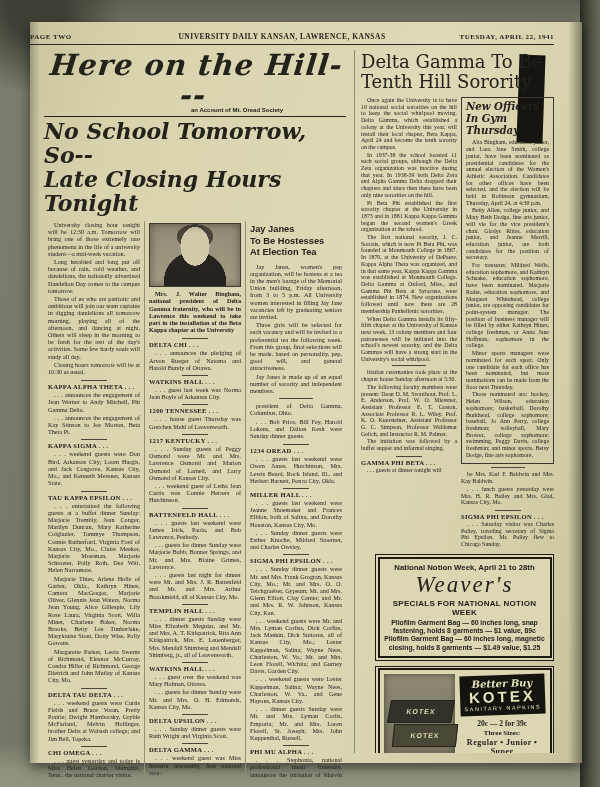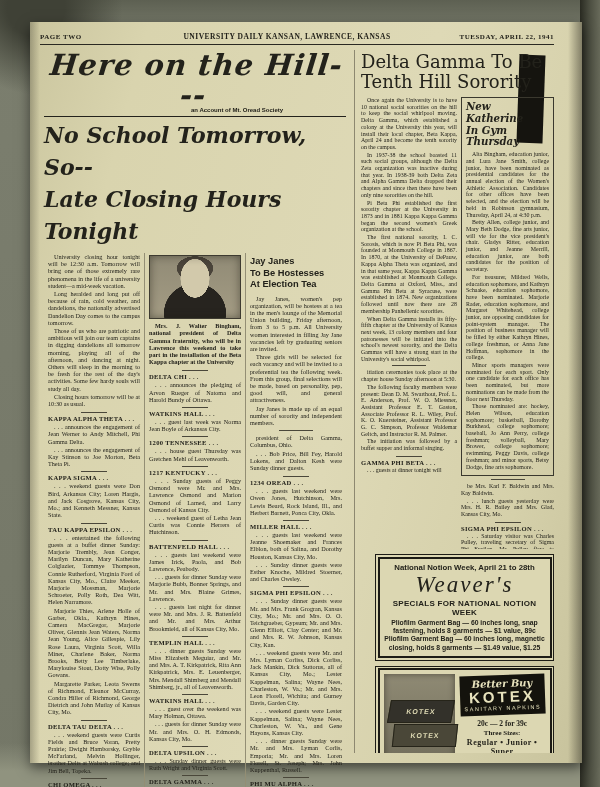--- a/index.html
+++ b/index.html
@@ -16,38 +16,38 @@
   .page{
     position:absolute;left:30px;top:22px;width:552px;height:741px;
     background:linear-gradient(105deg,#cbc69f 0%,#d9d4ae 16%,#ded9b6 55%,#d5d0aa 82%,#c7c29c 100%);
     box-shadow:0 5px 12px rgba(0,0,0,.5);
   }
   .page::before{content:"";position:absolute;left:0;top:0;bottom:0;width:10px;
     background:linear-gradient(90deg,rgba(86,84,66,.4),rgba(86,84,66,0));}
   .page::after{content:"";position:absolute;right:0;top:0;bottom:0;width:14px;
     background:linear-gradient(90deg,rgba(60,58,45,0),rgba(60,58,45,.55));}
   .black-flag{position:absolute;left:488px;top:33px;width:26px;height:88px;background:#15140f;transform:rotate(2deg);}
-  .masthead{position:absolute;left:10px;right:28px;top:10px;display:flex;align-items:baseline;
+  .masthead{position:absolute;left:0;right:28px;top:10px;display:flex;align-items:baseline;
     border-bottom:1.5px solid #2a2922;padding-bottom:3px;
     font-size:7px;font-weight:bold;letter-spacing:.5px;}
   .m-left{width:100px;}
   .m-center{flex:1;text-align:center;font-size:7.5px;}
   .m-right{width:120px;text-align:right;}
   .content{position:absolute;left:14px;right:28px;top:28px;bottom:10px;display:flex;gap:8px;}
   .left-block{width:302px;}
   .right-block{flex:1;border-left:1px solid #8d8870;padding-left:6px;overflow:hidden;}
 
   
   .script-title{font-family:"DejaVu Serif",serif;font-style:italic;font-weight:bold;
     font-size:29px;line-height:30px;letter-spacing:1px;text-align:center;transform:skewX(-6deg);}
   .tagline{font-family:"Liberation Sans",sans-serif;font-size:6px;font-weight:bold;
     text-align:center;transform:translateX(42px);margin-top:-3px;}
   .rule{border-top:1.5px solid #23221c;margin:3px 0 2px;}
   .big-head{font-family:"DejaVu Serif",serif;font-style:italic;font-weight:bold;
-    font-size:22px;line-height:32px;}
+    font-size:22px;line-height:24px;}
 
   
   .cols{display:flex;margin-top:6px;height:556px;overflow:hidden;justify-content:center;}
   .col{flex:1;padding:0 4px;overflow:hidden;display:flex;flex-direction:column;}
   .col + .col{border-left:1px solid #938e74;}
   .bodytext p{margin:0 0 1px;font-size:6.2px;line-height:7.2px;text-align:justify;text-indent:6px;}
   .sec-rule{width:26px;border-top:1px solid #4a473a;margin:4px auto 2px;}
   .sec-head{font-size:6.6px;font-weight:bold;letter-spacing:.3px;margin:0 0 1px;}
   .mini-rule{width:34px;border-top:1px solid #4a473a;margin:3px auto;}
 
@@ -378,21 +378,21 @@
             <p>. . . guests at dinner tonight will</p>
               </div>
           </div>
         </div>
 
         <div class="rcol-b bodytext">
           <div class="waa-box">
             <div class="waa-head">
               <div>
 
-                  <div>New Katherine</div>
+                  <div>New Officers</div>
                   <div>In Gym Thursday</div>
                 </div>
             </div>
             <div>
 
             <p>Alta Bingham, education junior, and Lura Jane Smith, college junior, have been nominated as presidential candidates for the annual election of the Women's Athletic Association. Candidates for other offices have been selected, and the election will be held in Robinson gymnasium, Thursday, April 24, at 4:30 p.m.</p>
                 <p>Betty Allen, college junior, and Mary Beth Dodge, fine arts junior, will vie for the vice president's chair. Gladys Ritter, education junior, and Jeanne Merrill, education junior, are both candidates for the position of secretary.</p>
                 <p>For treasurer, Mildred Wells, education sophomore, and Kathryn Schaake, education sophomore, have been nominated. Marjorie Rader, education sophomore, and Margaret Whitehead, college junior, are opposing candidates for point-system manager. The position of business manager will be filled by either Kathryn Hines, college freshman, or Anna Jane Hoffman, sophomore in the college.</p>
                 <p>Minor sports managers were nominated for each sport. Only one candidate for each office has been nominated, but more nominations can be made from the floor next Thursday.</p>
                 <p>Those nominated are: hockey, Helen Wilson, education sophomore; basketball, Dorothy Burkhead, college sophomore; baseball, Jo Ann Perry, college freshman; volleyball, Mary Brower, college sophomore; swimming, Peggy Davis, college freshman; and minor sports, Betsy Dodge, fine arts sophomore.</p>

